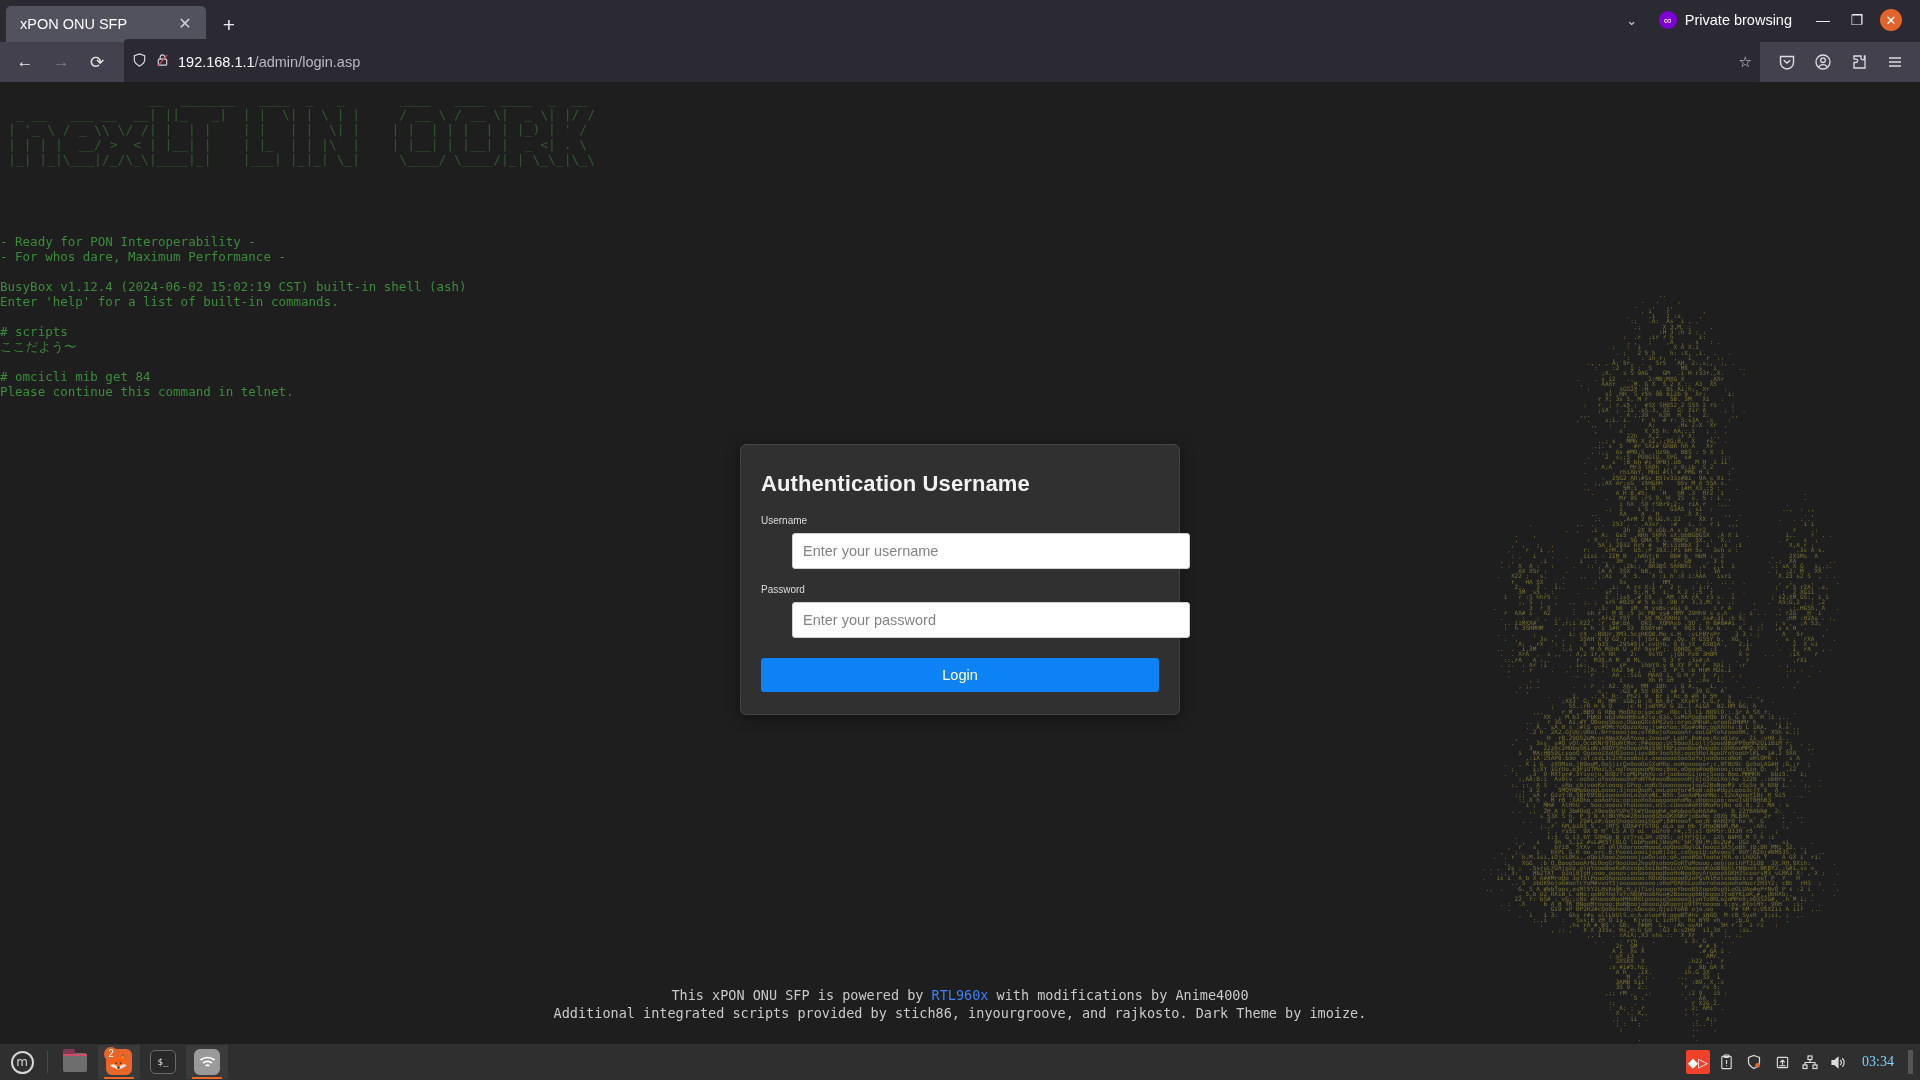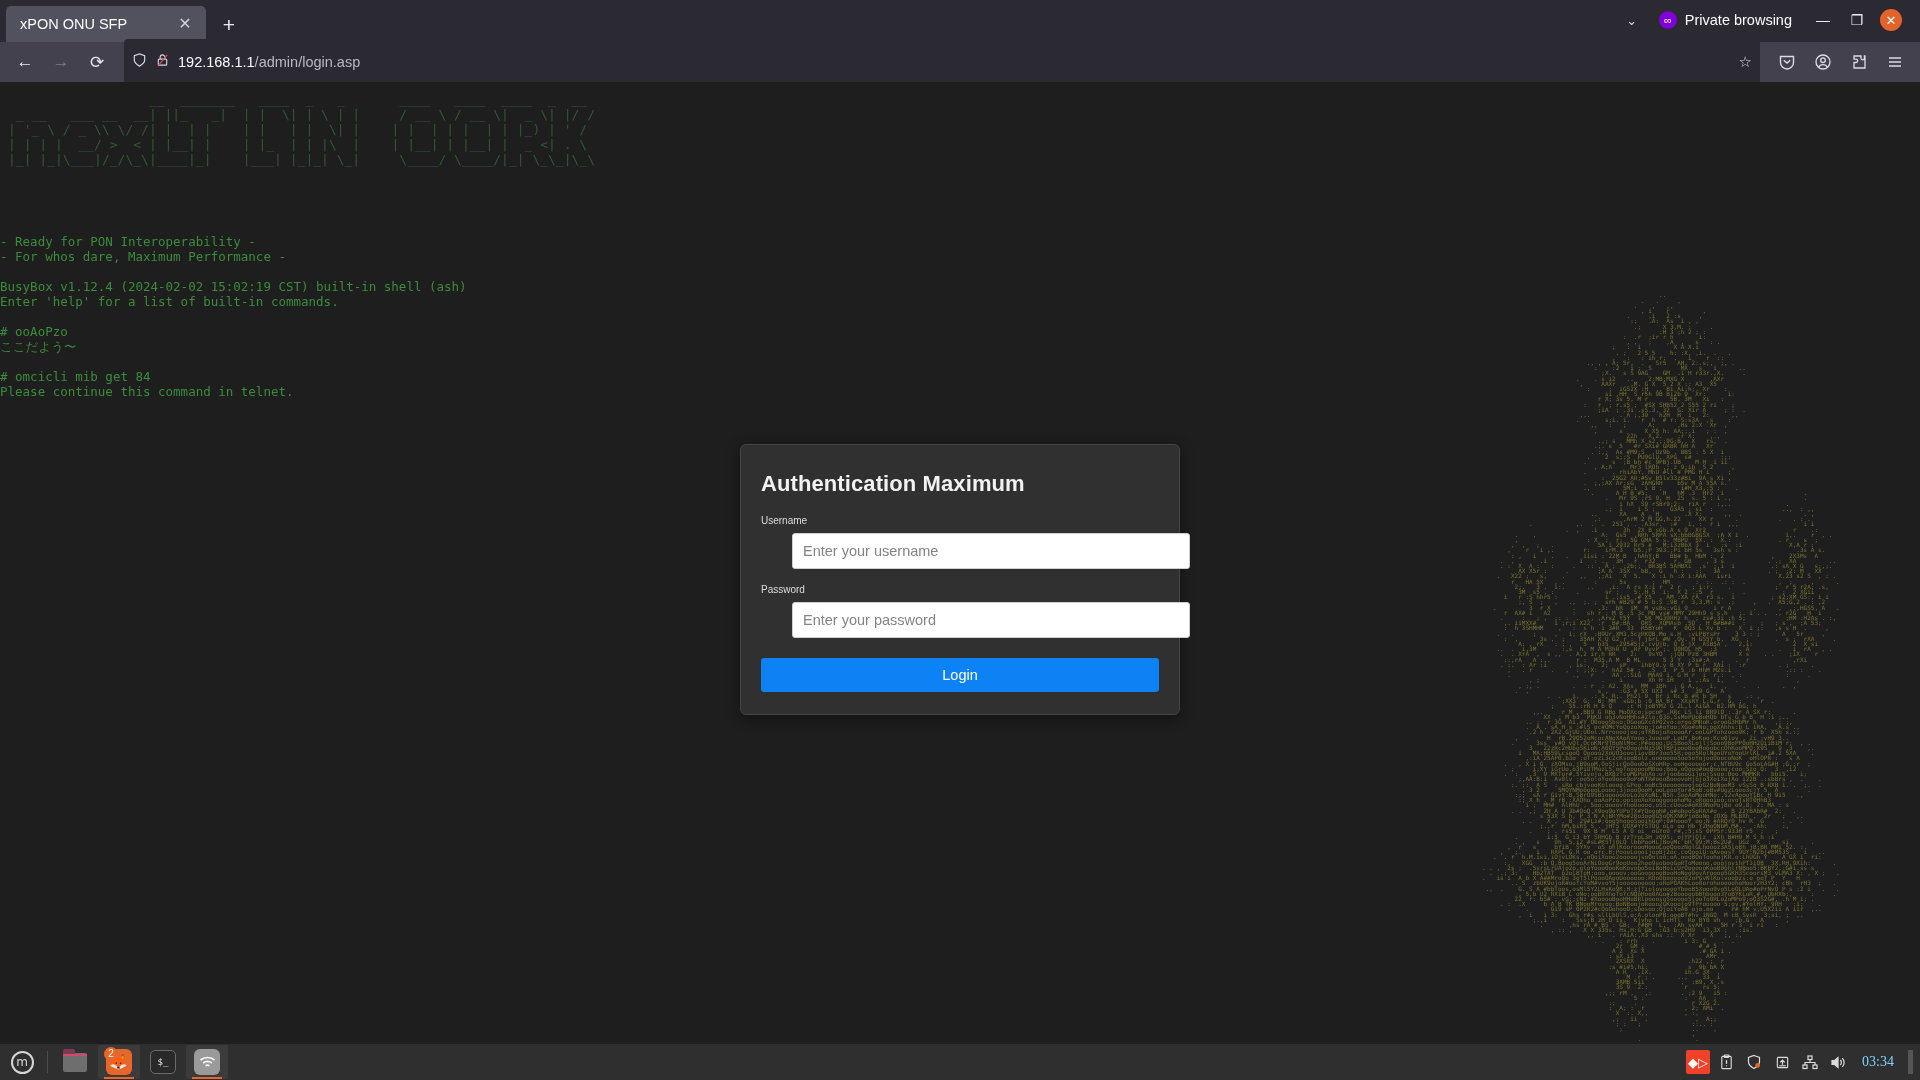--- a/index.html
+++ b/index.html
@@ -280,24 +280,24 @@
 
     <pre class="ascii" id="banner">                  __  _______   ____  _   _       ____   ____  ____  _  __
  _ __   ___ __  __| ||_   _|  | |  \| | \ | |     / __ \ / __ \|  _ \| |/ /
 | '_ \ / _ \\ \/ /| |  | |    | |   | |  \| |    | |  | | |  | | |_) | ' /
 | | | |  __/ &gt;  &lt; | |__| |    | |_  | | |\  |    | |__| | |__| |  _ &lt;| . \
 |_| |_|\___|/_/\_\|____|_|    |___| |_|_| \_|     \____/ \____/|_| \_\_|\_\</pre>
 
     <pre class="ascii" id="bootlog"><span>- Ready for PON Interoperability -</span>
 <span>- For whos dare, Maximum Performance -</span>
 
-<span>BusyBox v1.12.4 (2024-02-02 15:02:19 CST) built-in shell (ash)</span>
+<span>BusyBox v1.12.4 (2024-06-02 15:02:19 CST) built-in shell (ash)</span>
 <span>Enter 'help' for a list of built-in commands.</span>
 
-<span># ooAoPzo</span>
+<span># scripts</span>
 <span>ここだよう〜</span>
 
 <span># omcicli mib get 84</span>
 <span>Please continue this command in telnet.</span></pre>
 
     <pre class="ascii" id="nijika-art">                                                                                                                                                      
                                                                                                                                                       
                                                                            ..                                                                         
                                                                       .   .     ,                                                                     
                                                                     .    ,   ,,                                                                       
@@ -442,31 +442,35 @@
                                                                 ;                   ..    ,                                                           
                                                                                     ,                                                                 
                                                                      .               .                                                                
                                                                   .                  .                                                                
                                                                                                                                                       
                                                                                                                                                       
                                                                                                                                                       
 </pre>
 
     <div class="dialog">
-      <h1>Authentication Maximum</h1>
+      <h1>Authentication Username</h1>
 
       <div class="field-label">Username</div>
       <input class="field-input" type="text" placeholder="Enter your username" style="">
 
       <div class="field-label">Password</div>
       <input class="field-input" type="password" placeholder="Enter your password" style="">
 
       <button class="login-btn">Login</button>
     </div>
 
+    <div class="footer">
+      <div><span>This xPON ONU SFP is powered by </span><a href="#">RTL960x</a><span> with modifications by Anime4000</span></div>
+      <div>Additional integrated scripts provided by stich86, inyourgroove, and rajkosto. Dark Theme by imoize.</div>
+    </div>
   </div>
 
   <div class="taskbar">
     <div class="mint-btn">
       <div class="mint-logo">m</div>
     </div>
     <div class="tb-sep"></div>
 
     <div class="tb-apps">
       <div class="tb-app">

